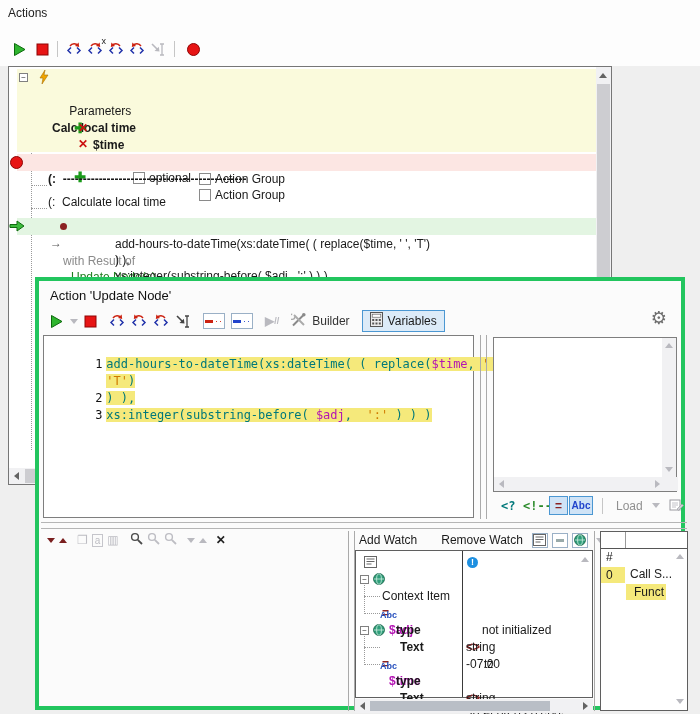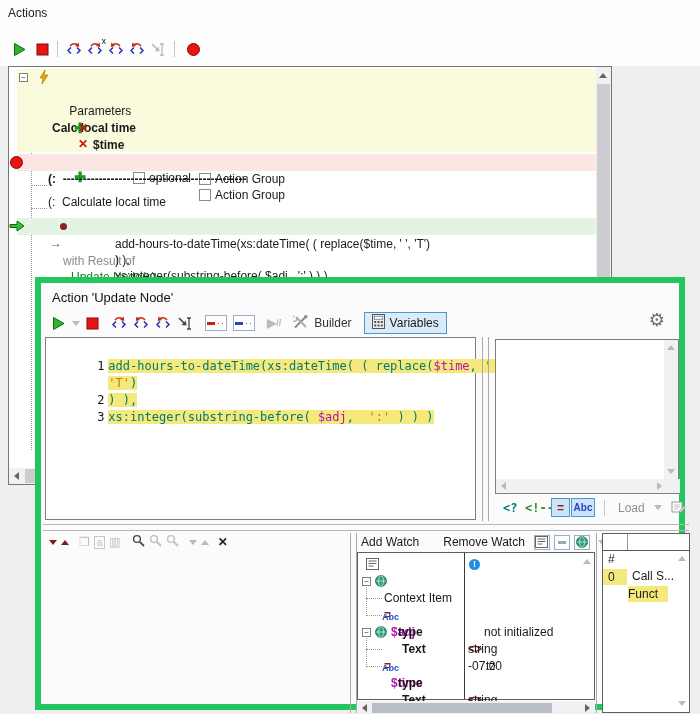--- a/index.html
+++ b/index.html
@@ -35,21 +35,21 @@
   .tu{border-left:4px solid transparent;border-right:4px solid transparent;border-bottom:5px solid #636363}
   .td{border-left:4px solid transparent;border-right:4px solid transparent;border-top:5px solid #636363}
   .tl{border-top:4px solid transparent;border-bottom:4px solid transparent;border-right:5px solid #636363}
   .tr{border-top:4px solid transparent;border-bottom:4px solid transparent;border-left:5px solid #636363}
   .lite{border-bottom-color:#b9b9bf!important;border-top-color:#b9b9bf!important;border-left-color:#b9b9bf!important;border-right-color:#b9b9bf!important}
   .tl.lite{border-right-color:#b9b9bf!important;border-top-color:transparent!important;border-bottom-color:transparent!important}
   .tr.lite{border-left-color:#b9b9bf!important;border-top-color:transparent!important;border-bottom-color:transparent!important}
   .tu.lite{border-bottom-color:#b9b9bf!important;border-left-color:transparent!important;border-right-color:transparent!important}
   .td.lite{border-top-color:#b9b9bf!important;border-left-color:transparent!important;border-right-color:transparent!important}
   
-  .dialog{position:absolute;left:35px;top:277px;width:650px;height:433px;background:#fbfbfb;border:6px solid #22c55e}
+  .dialog{position:absolute;left:35px;top:277px;width:650px;height:433px;background:#fbfbfb;border:4px solid #22c55e}
   .dtitle{position:absolute;left:11px;top:7px;font-size:13px;color:#111}
   .dtb{position:absolute;left:10px;top:28px;display:flex;align-items:center;gap:6px;height:24px}
   .tbox{display:flex;align-items:center;justify-content:center;width:22px;height:16px;border:1px solid #9ab0c6;background:#fff}
   .bpline{width:8px;height:3px;display:inline-block;margin-right:2px}
   .bpdots{font-size:9px;letter-spacing:1px;line-height:3px}
   .evaltab{display:flex;align-items:center;gap:5px;padding:2px 7px;border:1px solid #4b97d2;background:#dcebf8;height:22px}
   .buildertab{display:flex;align-items:center;gap:5px;color:#333}
   .gear{position:absolute;right:14px;top:28px;font-size:18px;color:#6e6e6e;line-height:18px}
   
   .editor{position:absolute;left:4px;top:54px;width:431px;height:183px;background:#fff;border:1px solid #7e7e7e;font-family:"DejaVu Sans Mono",monospace;font-size:12px}
@@ -498,20 +498,20 @@
   <div class="vsplit" style="left:555px;top:250px;height:180px"></div>
 
   <div class="pbox" style="left:561px;top:250px;width:88px;height:180px">
     <div class="vline" style="left:24px;top:0;height:17px;border-color:#9a9a9a"></div>
     <div class="wrow" style="top:0;border-bottom:1px solid #555;height:17px">
       <span class="abs" style="left:5px">#</span>
       <span class="abs" style="left:29px;color:#222">Call S...</span>
     </div>
     <div class="wrow" style="top:18px">
       <span class="abs yellowcell" style="left:0;width:24px;height:16px;padding-left:5px">0</span>
-      <span class="abs yellowcell" style="left:25px;width:40px;height:16px;padding-left:0">Funct</span>
+      <span class="abs yellowcell" style="left:25px;width:40px;height:16px;padding-left:8px">Funct</span>
     </div>
     <div class="sb" style="right:0;top:18px;width:13px;height:160px;background:#fff">
       <span class="tu lite" style="left:2px;top:4px"></span>
       <span class="td lite" style="left:2px;bottom:6px"></span>
     </div>
   </div>
 </div>
 
 </body></html>

